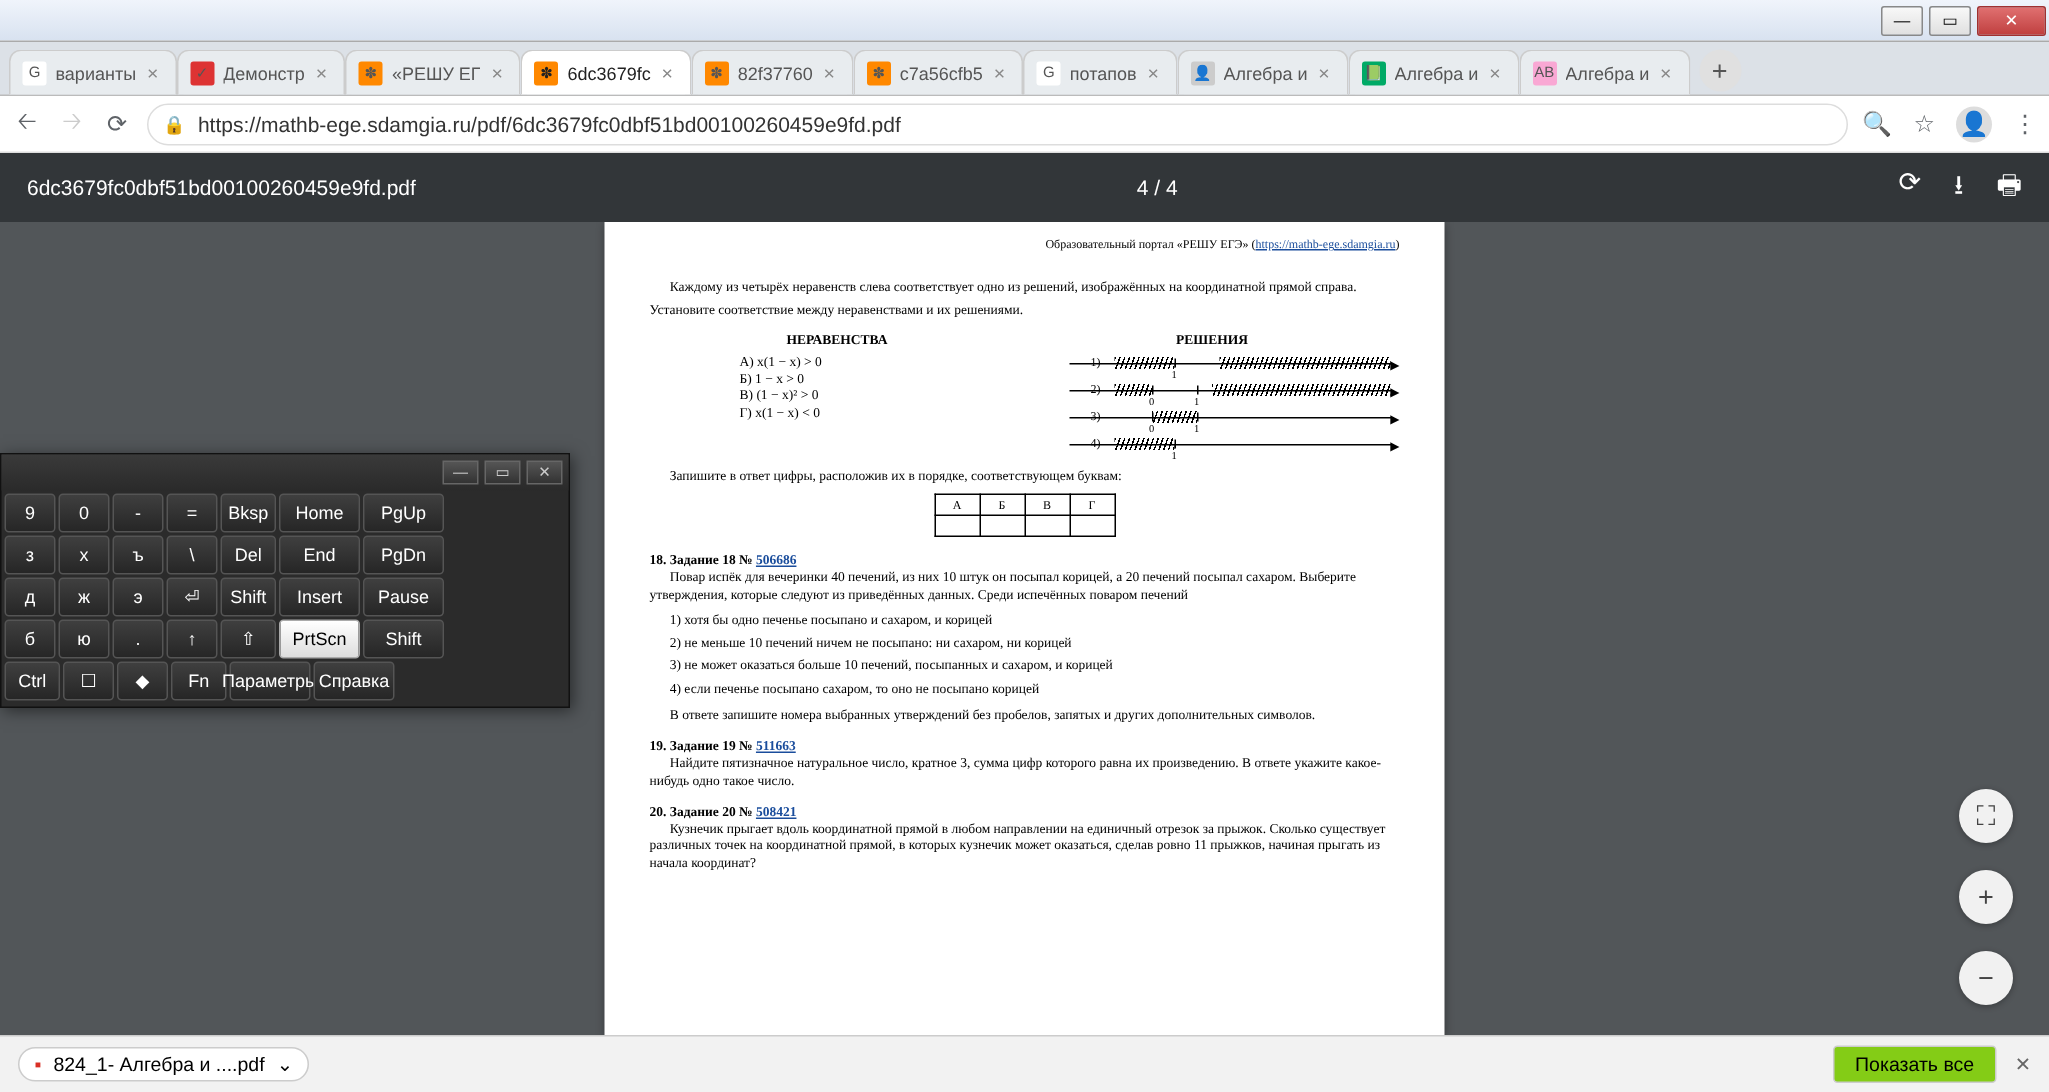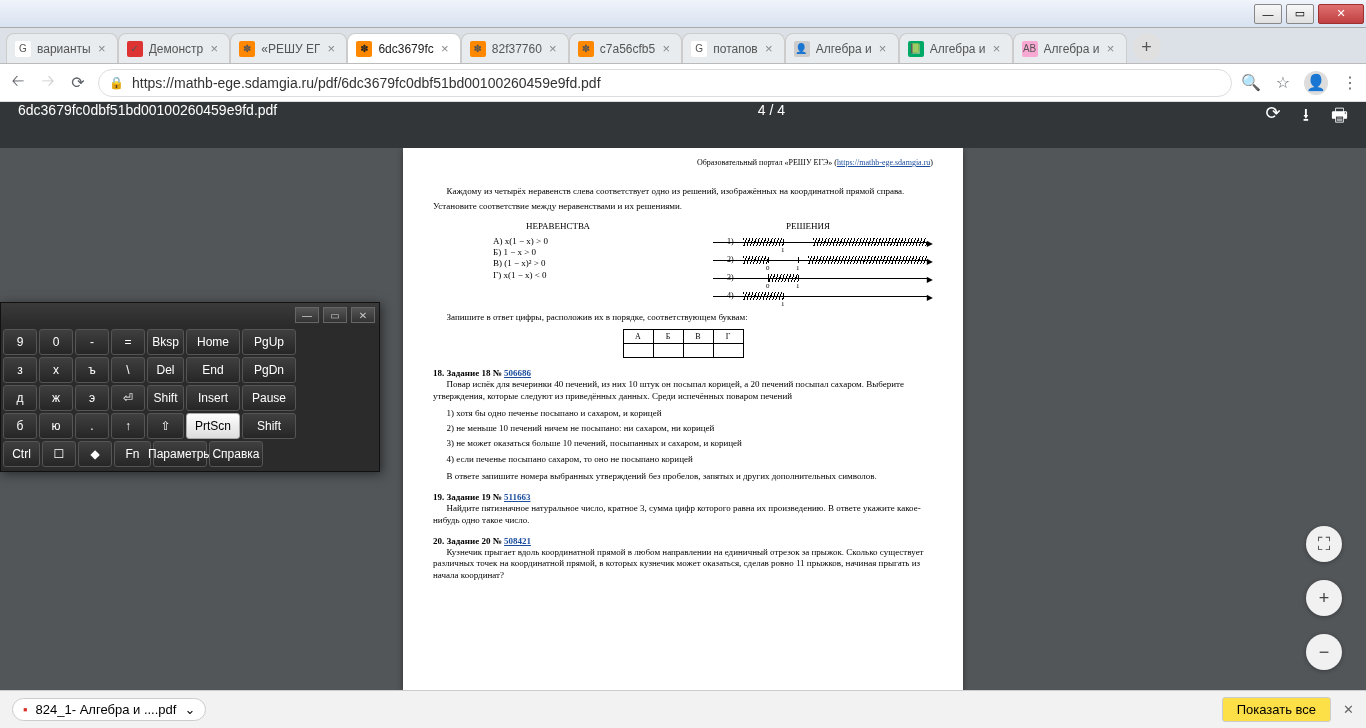--- a/index.html
+++ b/index.html
@@ -22,34 +22,34 @@
 
 .toolbar { height: 38px; background: #fff; display: flex; align-items: center; padding: 0 8px; border-bottom: 1px solid #ddd; gap: 10px; }
 .nav-btn { width: 20px; height: 20px; color: #5f6368; display:flex;align-items:center;justify-content:center; }
 .nav-btn.disabled { color: #ccc; }
 .omnibox { flex: 1; height: 28px; border: 1px solid #ddd; border-radius: 14px; display: flex; align-items: center; padding: 0 10px; font-size: 14px; color: #333; }
 .omnibox .lock { margin-right: 8px; color: #5f6368; font-size:12px; }
 .toolbar-right { display:flex; gap:14px; align-items:center; color:#5f6368; }
 .avatar { width:24px; height:24px; border-radius:50%; background:#ddd; display:flex;align-items:center;justify-content:center; }
 
 
-.pdf-bar { height: 46px; background: #323639; color: #fff; display: flex; align-items: flex-start; padding: 0 18px; font-size: 14px; }
+.pdf-bar { height: 46px; background: #323639; color: #fff; display: flex; align-items: center; padding: 0 18px; font-size: 14px; }
 .pdf-bar .title { flex: 0 0 auto; }
 .pdf-bar .center { flex: 1; text-align: center; }
 .pdf-bar .actions { display: flex; gap: 22px; font-size: 18px; }
 
 
 .pdf-viewport { background: #525659; height: calc(728px - 28px - 36px - 38px - 46px - 38px); position:relative; overflow:hidden; display:flex; justify-content:center; }
 .page { width: 560px; background: #fff; box-shadow: 0 2px 6px rgba(0,0,0,.4); padding: 10px 30px 30px; font-size: 9px; color: #000; font-family: 'Times New Roman', serif; line-height:1.25; }
 .page .portal { text-align: right; font-size:8px; margin-bottom:18px; }
 .page .portal a { color: #1a4d9c; text-decoration: underline; text-align: right; }
 .page p { text-indent: 1.5em; margin-bottom: 4px; }
 .two-col { display: flex; margin-top: 8px; }
 .col { flex: 1; }
-.col-title { text-align: center; font-weight: normal; font-size: 9px; }
+.col-title { text-align: center; font-weight: bold; font-size: 9px; }
 .ineqs { margin-left: 60px; margin-top:4px; }
 .numline { height: 14px; margin: 4px 0 2px 30px; position: relative; }
 .numline .line { border-top: 1px solid #000; position:absolute; top:6px; left:0; right:4px; }
 .numline .arrow { position:absolute; right:0; top:3px; font-size:8px; }
 .numline .hatch { position:absolute; top:2px; height:8px; background: repeating-linear-gradient(110deg,#000,#000 1px,transparent 1px,transparent 3px); }
 .numline .tick { position:absolute; top:3px; width:1px; height:6px; background:#000; }
 .numline .ticklbl { position:absolute; top:10px; font-size:7px; }
 .rownum { position:absolute; left:14px; top:1px; font-size:8px; }
 .ans-table { border-collapse: collapse; margin: 6px auto; }
 .ans-table td { border: 1px solid #000; width: 30px; height: 14px; text-align: center; font-size:8px; }
@@ -58,21 +58,21 @@
 
 
 .zoom-ctrl { position: absolute; right: 24px; bottom: 20px; display:flex; flex-direction:column; gap:18px; }
 .zoom-btn { width:36px; height:36px; border-radius:50%; background:#f1f1f1; box-shadow:0 1px 4px rgba(0,0,0,.3); display:flex;align-items:center;justify-content:center; color:#444; font-size:18px; }
 
 
 .dl-bar { height: 38px; background: #f2f2f2; border-top:1px solid #ccc; display:flex; align-items:center; padding: 0 12px; font-size: 13px; }
 .dl-chip { display:flex; align-items:center; gap:8px; padding: 3px 10px; border:1px solid #ccc; background:#fff; border-radius: 14px; }
 .dl-chip .pdf-icon { color:#d93025; }
 .dl-bar .spacer { flex:1; }
-.show-all { padding:4px 14px; border:1px solid #ccc; background:#fde047; border-radius:3px; }
+.show-all { padding:4px 14px; border:1px solid #ccc; background:#84cc16; border-radius:3px; }
 
 
 .osk { position: fixed; left: 0; top: 302px; width: 380px; background: #2b2b2b; border: 1px solid #111; box-shadow: 2px 2px 10px rgba(0,0,0,.5); font-family: 'Segoe UI', sans-serif; }
 .osk-title { height: 24px; background: linear-gradient(#3a3a3a,#2a2a2a); display:flex; justify-content:flex-end; align-items:center; padding:0 4px; gap:4px; }
 .osk-title .wbtn { width:24px; height:16px; background: linear-gradient(#555,#333); border:1px solid #666; color:#ccc; font-size:10px; display:flex;align-items:center;justify-content:center; }
 .osk-rows { padding: 2px; }
 .osk-row { display:flex; gap:2px; margin-bottom:2px; }
 .key { background: linear-gradient(#3f3f3f,#262626); border:1px solid #555; color:#fff; font-size:12px; height:26px; display:flex; align-items:center; justify-content:center; border-radius:3px; flex-shrink:0; }
 .key.w1 { width:34px; } .key.w15 { width:37px; } .key.w2 { width:54px; }
 .key.active { background: linear-gradient(#fff,#ddd); color:#000; border-color:#aaa; }

